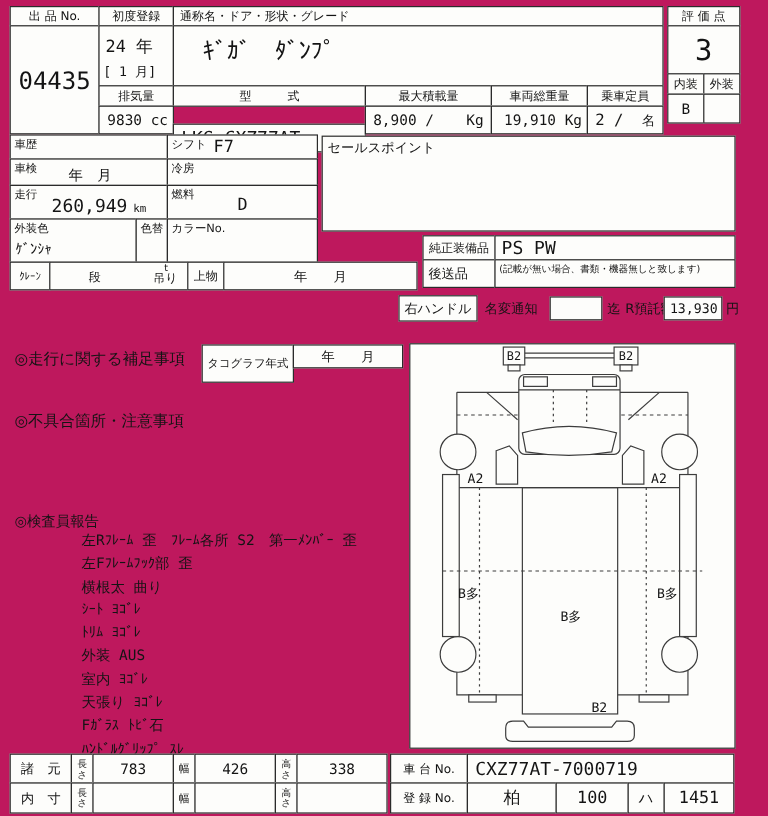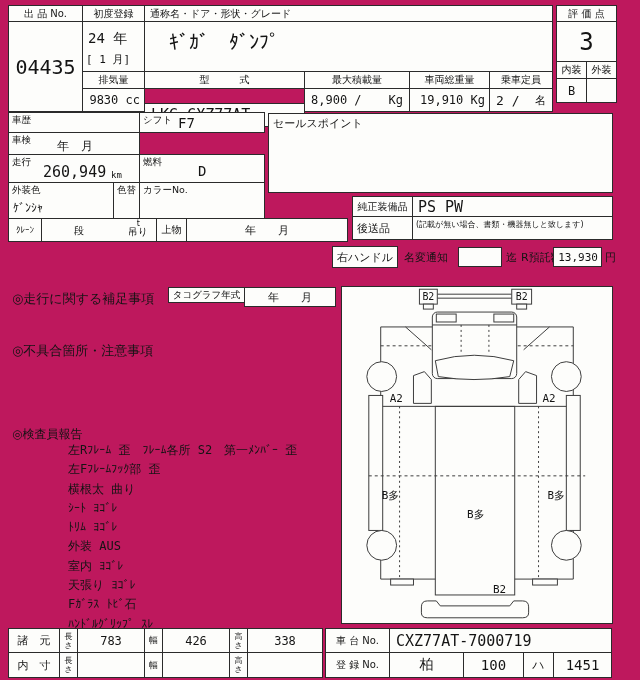--- a/index.html
+++ b/index.html
@@ -111,20 +111,23 @@
     </div>
   <div class="box" style="left:139px;top:112px;width:126px;height:21px;">
     <span class="corner">シフト</span>
     <span class="nb mono f14" style="left:38px;top:2px;">F7</span>
   </div>
 
   <div class="box" style="left:8px;top:132px;width:132px;height:23px;">
     <span class="corner">車検</span>
     <span class="nb f12" style="left:48px;top:5px;">年　月</span>
   </div>
+  <div class="box" style="left:139px;top:132px;width:126px;height:23px;">
+      <span class="corner">冷房</span>
+    </div>
 
   <div class="box" style="left:8px;top:154px;width:132px;height:29px;">
     <span class="corner">走行</span>
     <span class="nb mono f15" style="left:34px;top:8px;">260,949</span>
     <span class="nb mono f9" style="left:102px;top:15px;">km</span>
   </div>
   <div class="box" style="left:139px;top:154px;width:126px;height:29px;">
     <span class="corner">燃料</span>
     <span class="nb mono f14" style="left:58px;top:8px;">D</span>
   </div>
@@ -182,21 +185,21 @@
       <span></span>
     </div>
   <div class="nb f11" style="left:506px;top:250px;">迄</div>
   <div class="nb f11" style="left:521px;top:250px;">R預託額</div>
   <div class="box mono f11" style="left:553px;top:247px;width:49px;height:20px;display:flex;align-items:center;justify-content:flex-end;padding-right:3px;">
       <span>13,930</span>
     </div>
   <div class="nb f11" style="left:605px;top:250px;">円</div>
 
   <div class="nb f13" style="left:12px;top:290px;white-space:nowrap;">◎走行に関する補足事項</div>
-  <div class="box c" style="left:168px;top:287px;width:77px;height:16px;font-size:9.5px;justify-content:center;">
+  <div class="box c" style="left:168px;top:287px;width:77px;height:32px;font-size:9.5px;justify-content:center;">
       <span>タコグラフ年式</span>
     </div>
   <div class="box c f11" style="left:244px;top:287px;width:92px;height:20px;">
       <span>年　　月</span>
     </div>
 
   <div class="nb f13" style="left:12px;top:342px;white-space:nowrap;">◎不具合箇所・注意事項</div>
 
   <div class="nb f12" style="left:12px;top:426px;white-space:nowrap;">◎検査員報告</div>
   <div class="nb" style="left:20px;top:441px;width:310px;margin-left:48px;">

